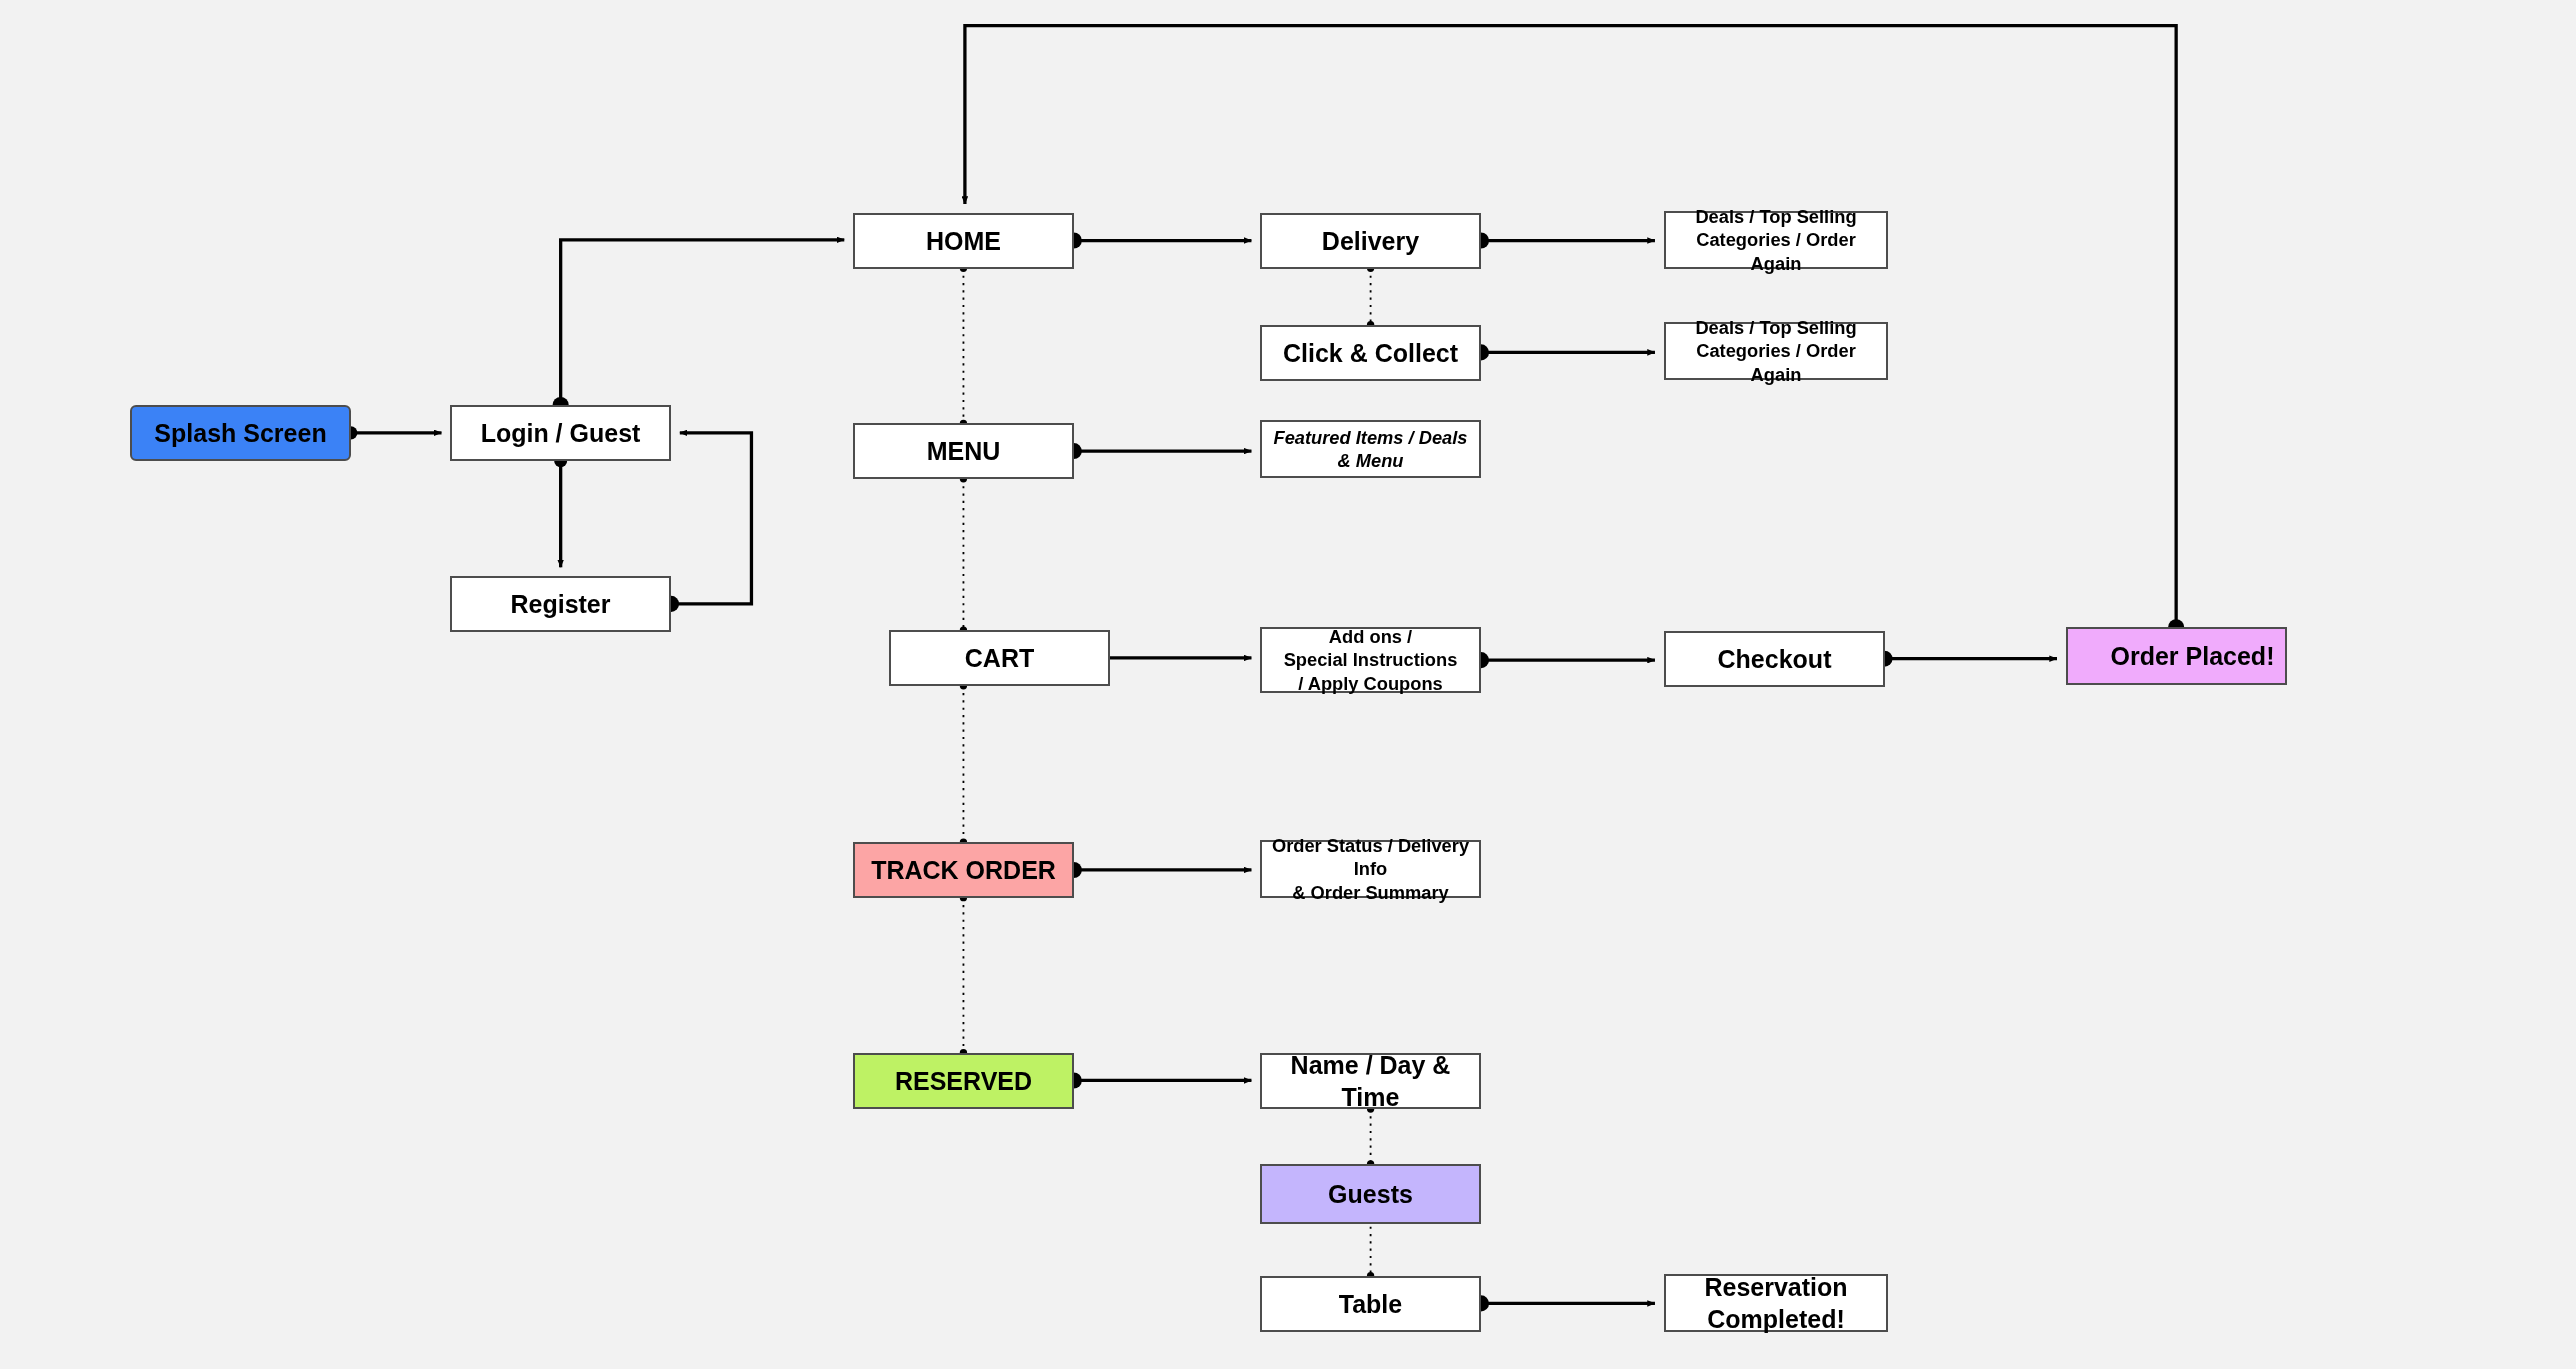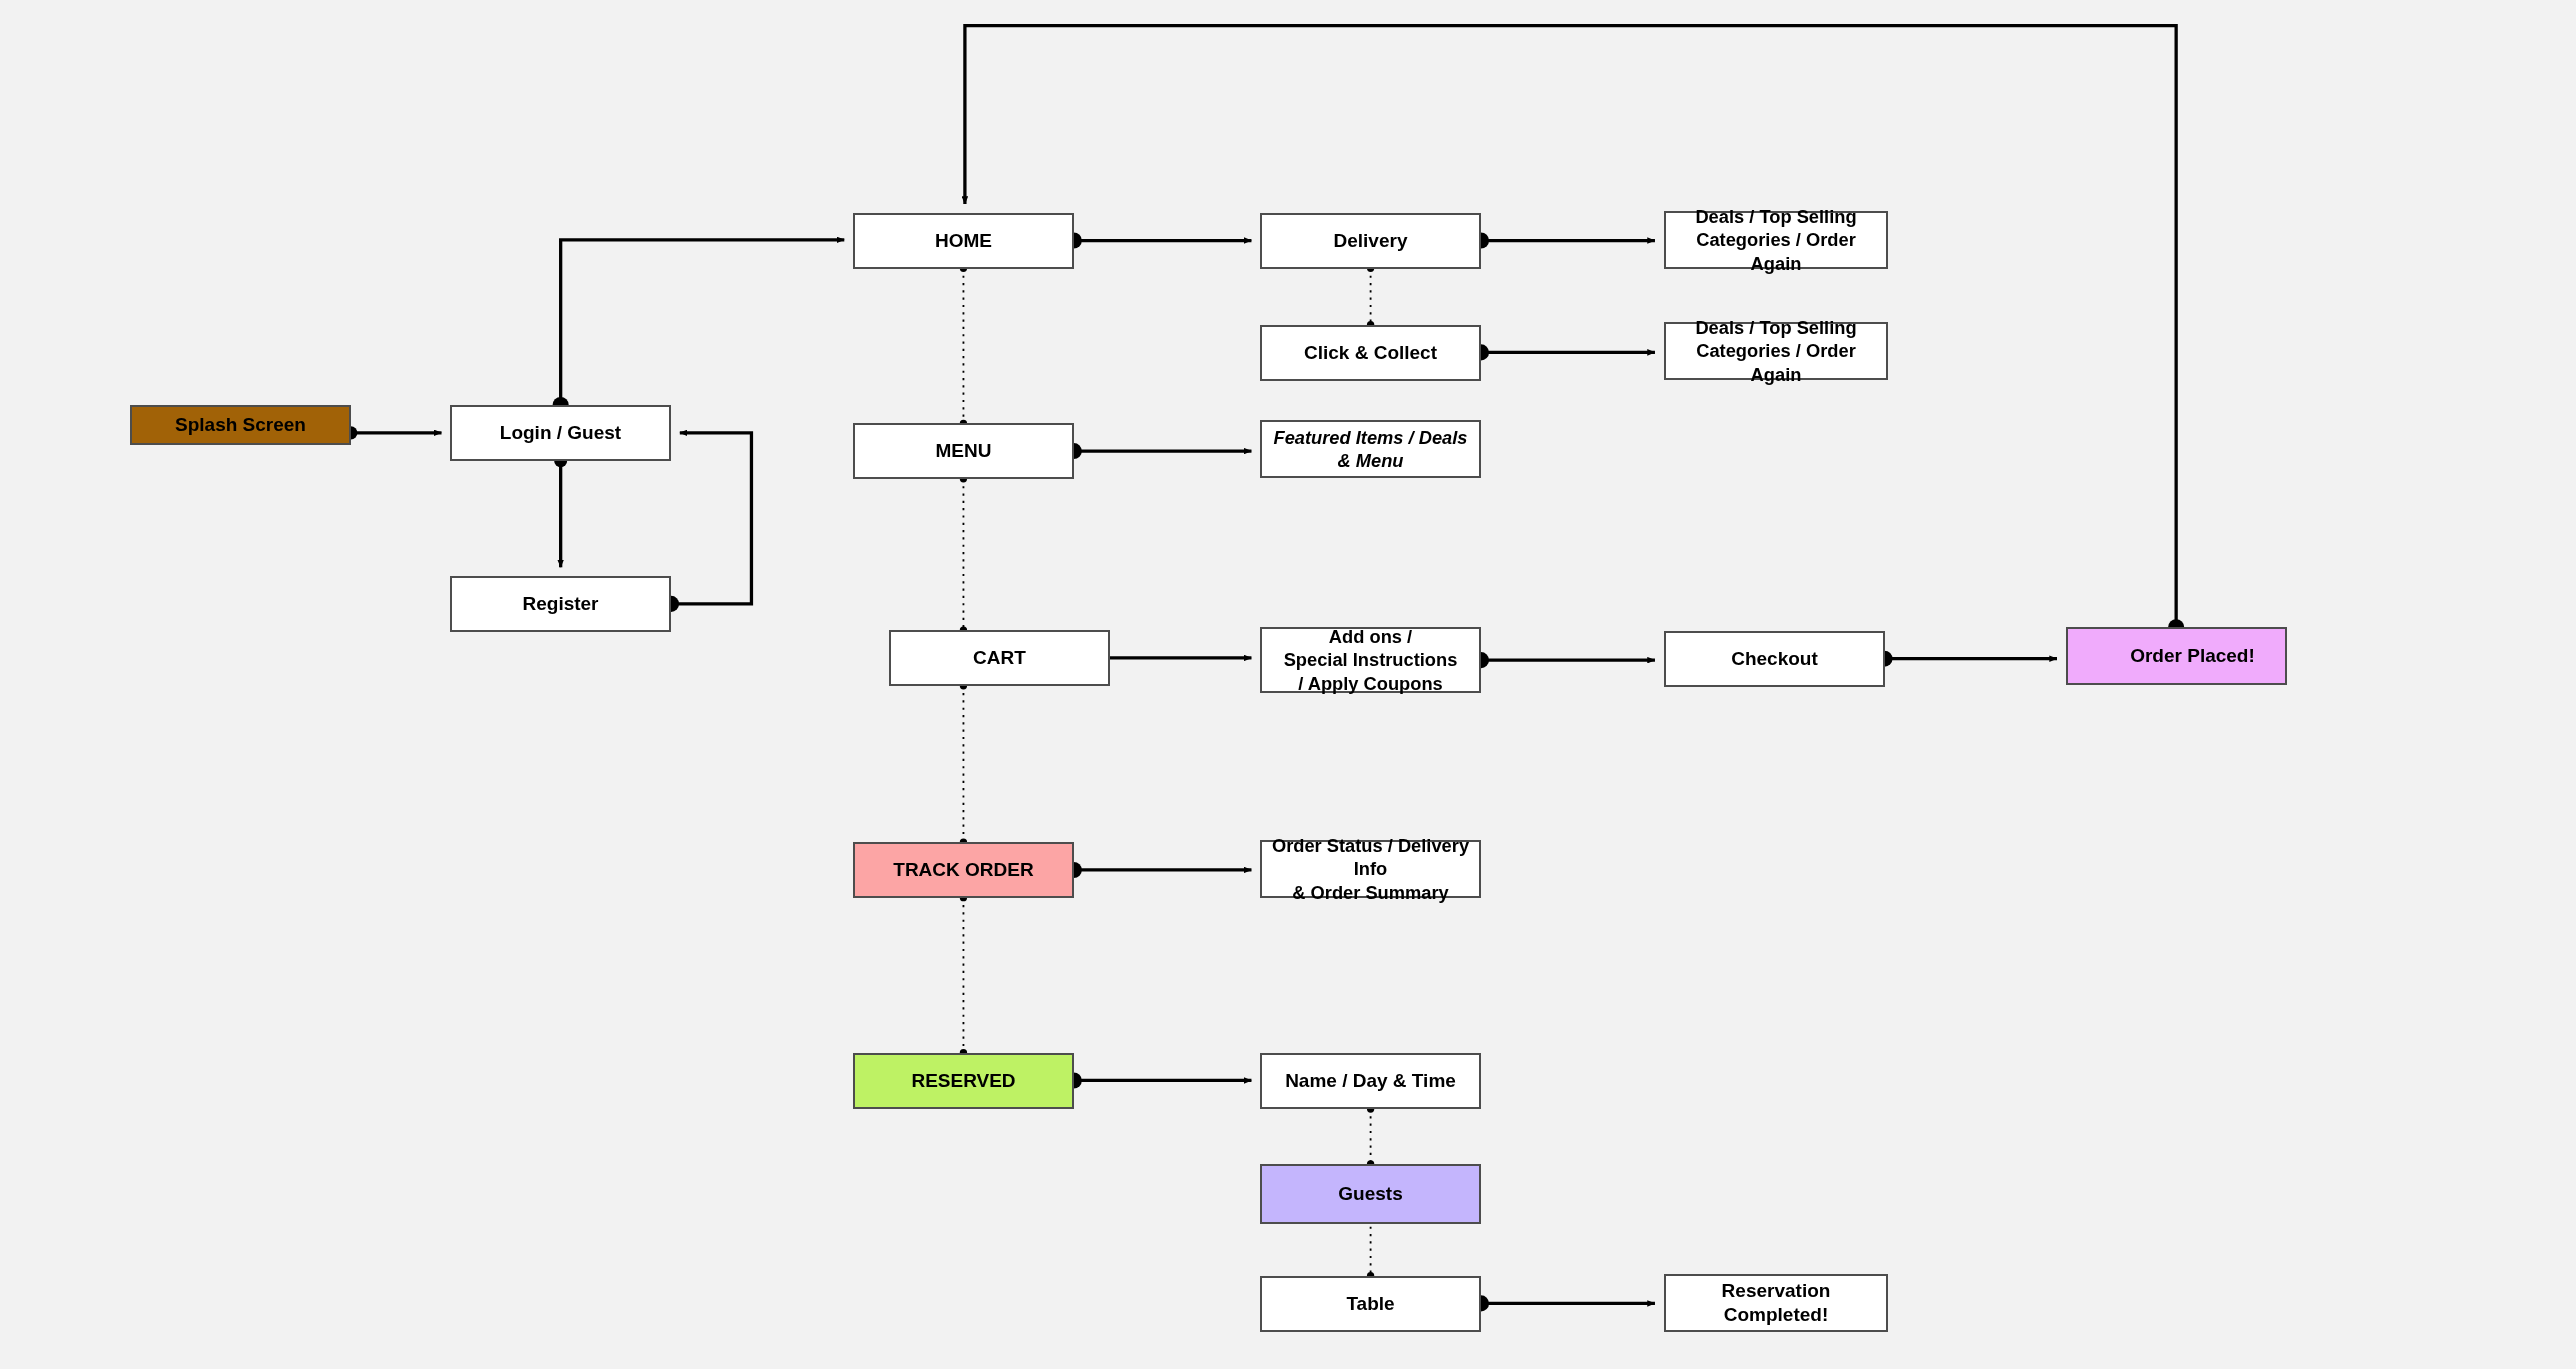--- a/index.html
+++ b/index.html
@@ -29,21 +29,21 @@
     border: 2.2px solid #4d4d4d;
     display: flex;
     align-items: center;
     justify-content: center;
     text-align: center;
   }
   .node .label {
     font-family: "Liberation Sans", sans-serif;
     font-weight: bold;
     color: #000000;
-    font-size: 19px;
+    font-size: 25px;
     line-height: 1.28;
     padding: 0 5.8px;
     white-space: pre-line;
   }
   .node.small .label { font-size: 18.3px; }
 </style>
 </head>
 <body>
 
 <div id="canvas">
@@ -101,21 +101,21 @@
         <circle cx="1875" cy="1517" r="5" fill="#000000"></circle>
         <circle cx="1875" cy="1592" r="5" fill="#000000"></circle>
         <polyline points="1875,1668 1875,1745" fill="none" stroke="#000000" stroke-width="2.5" stroke-dasharray="3,7"></polyline>
         <circle cx="1875" cy="1668" r="5" fill="#000000"></circle>
         <circle cx="1875" cy="1745" r="5" fill="#000000"></circle>
         <circle cx="2026" cy="1783" r="11" fill="#000000"></circle>
         <polyline points="2026,1783 2264,1783" fill="none" stroke="#000000" stroke-width="4.5" marker-end="url(#arrowhead)"></polyline>
       </g>
   </svg>
   <div id="node-layer">
-      <div class="node" style="left: 130px; top: 405px; width: 221px; height: 40px; background: #a16207; border-color: rgb(77, 77, 77);">
+      <div class="node" style="left: 130px; top: 405px; width: 221px; height: 56px; background: #3b82f6; border-color: rgb(77, 77, 77); border-radius: 6px;">
         <span class="label">Splash Screen</span>
       </div>
       <div class="node" style="left: 450px; top: 405px; width: 221px; height: 56px; background: rgb(255, 255, 255); border-color: rgb(77, 77, 77);">
         <span class="label">Login / Guest</span>
       </div>
       <div class="node" style="left: 450px; top: 576px; width: 221px; height: 56px; background: rgb(255, 255, 255); border-color: rgb(77, 77, 77);">
         <span class="label">Register</span>
       </div>
       <div class="node" style="left: 853px; top: 213px; width: 221px; height: 56px; background: rgb(255, 255, 255); border-color: rgb(77, 77, 77);">
         <span class="label">HOME</span>

